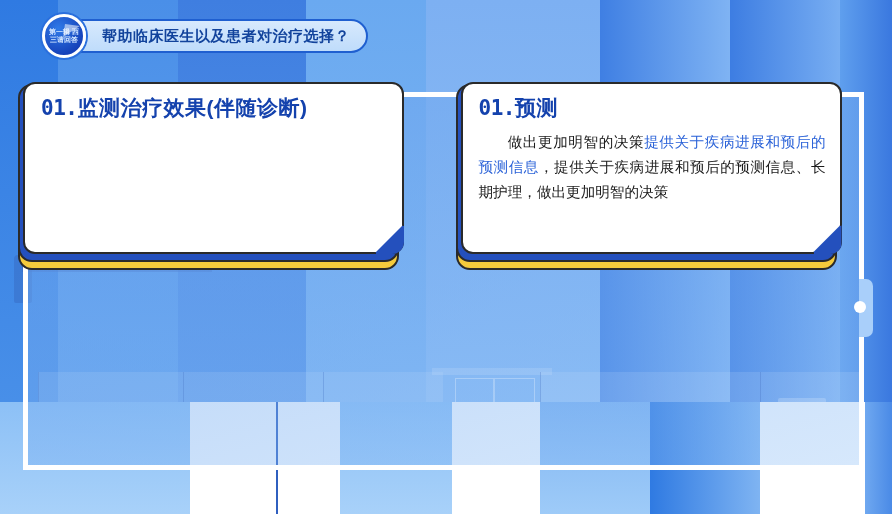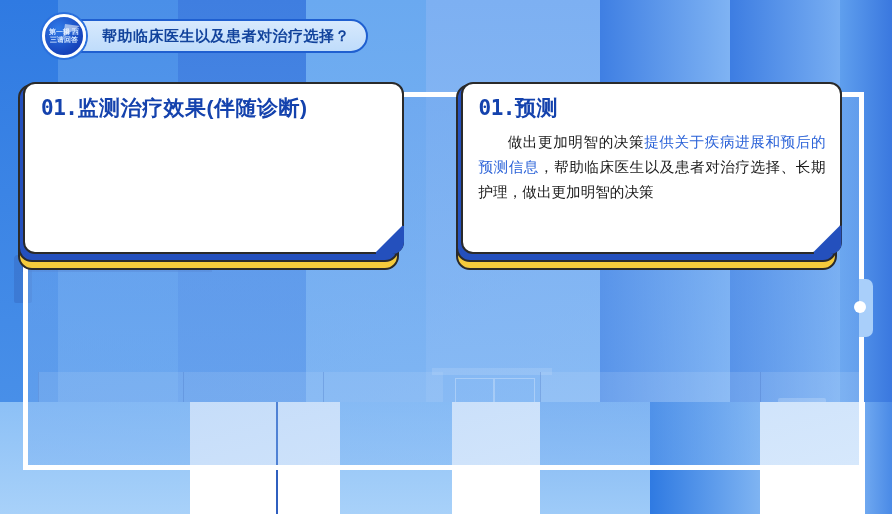--- a/index.html
+++ b/index.html
@@ -297,19 +297,19 @@
   </div>
 
   <div class="card-wrap">
     <div class="card-gold"></div>
     <div class="card-blue"></div>
     <div class="card">
       <div class="card-title">
         <span class="num">01.</span><span>预测</span>
       </div>
       <div class="card-body">
-        <span>做出更加明智的决策</span><span class="hl">提供关于疾病进展和预后的预测信息</span><span>，帮助临床医生以及患者对治疗选择、长期护理，做出更加明智的决策</span>
+        <span>做出更加明智的决策</span><span class="hl">提供关于疾病进展和预后的预测信息</span><span>，提供关于疾病进展和预后的预测信息、长期护理，做出更加明智的决策</span>
       </div>
       <div class="card-fold"></div>
     </div>
   </div>
 
 </div>
 
 </body></html>

